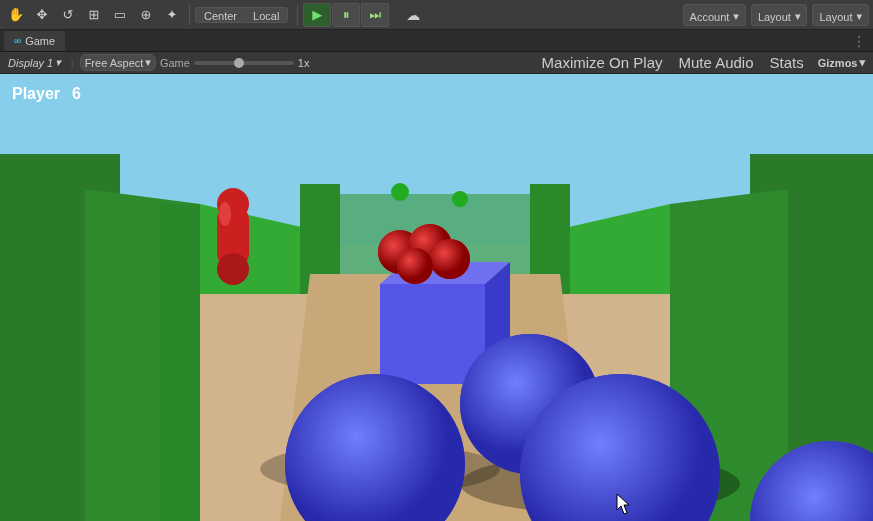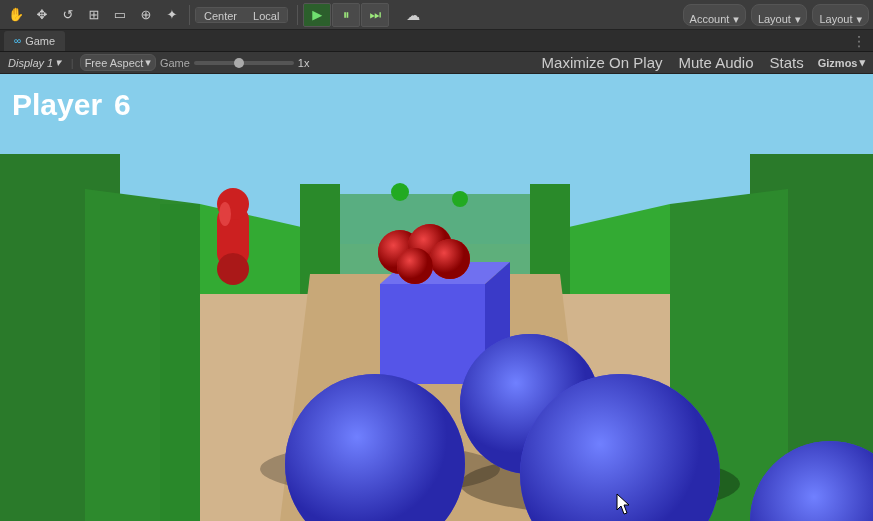--- a/index.html
+++ b/index.html
@@ -90,25 +90,25 @@
       background: transparent;
       border: none;
       color: #ccc;
       cursor: pointer;
       font-size: 14px;
       margin-left: 4px;
     }
     .toolbar-spacer { flex: 1; }
     .toolbar-dropdown {
       display: flex;
-      align-items: flex-start;
+      align-items: flex-end;
       background: #4a4a4a;
       border: 1px solid #555;
-      border-radius: 8px;
-      padding: 8px 6px;
+      border-radius: 3px;
+      padding: 2px 6px;
       gap: 4px;
       cursor: pointer;
       font-size: 11px;
       height: 22px;
       margin-left: 3px;
     }
 
     
     .tab-bar {
       height: 22px;
@@ -228,21 +228,21 @@
       width: 100%;
       height: 100%;
     }
 
     
     .hud-overlay {
       position: absolute;
       top: 0; left: 0;
       padding: 8px 12px;
       color: white;
-      font-size: 30px;
+      font-size: 16px;
       font-weight: bold;
     }
     .hud-row {
       display: flex;
       gap: 12px;
       line-height: 1.5;
     }
     .hud-label { color: white; }
     .hud-value { color: white; }
   </style>

